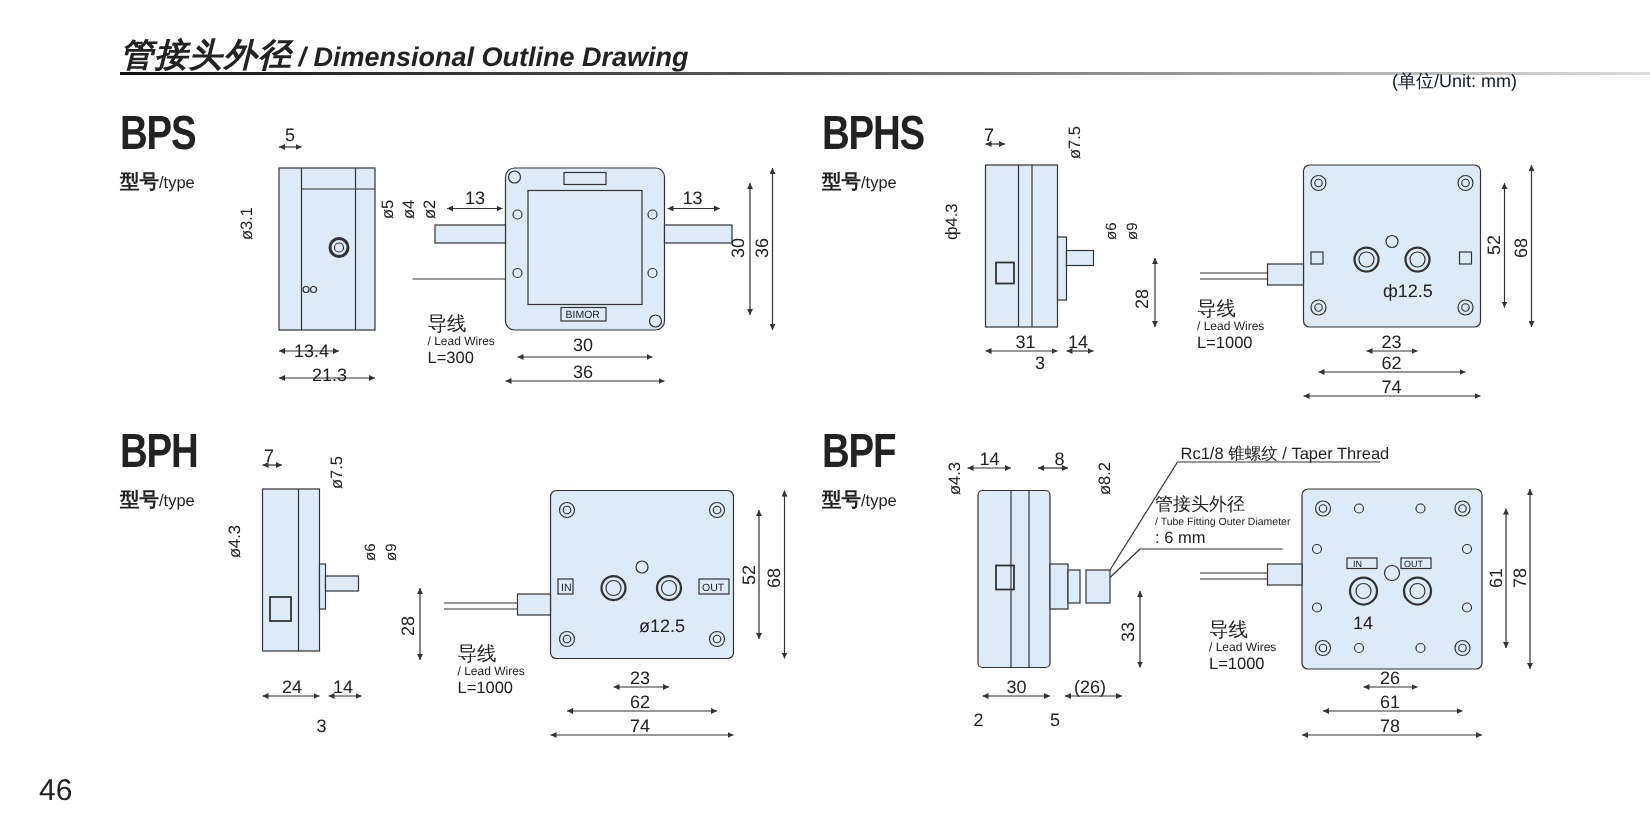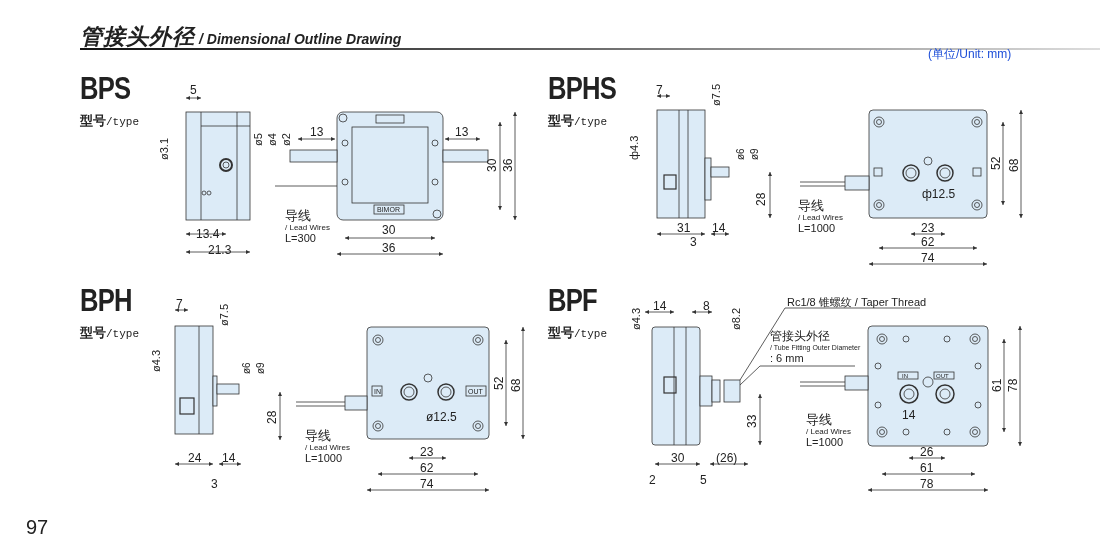--- a/index.html
+++ b/index.html
@@ -1,34 +1,34 @@
 <!DOCTYPE html>
 <html><head>
 <meta charset="utf-8">
 <style>
   html,body{margin:0;padding:0;background:#fff;}
   body{width:1100px;height:556px;position:relative;overflow:hidden;font-family:"Liberation Sans",sans-serif;color:#222;}
   .hdr{position:absolute;left:80px;top:22px;font-size:22px;font-weight:bold;font-style:italic;letter-spacing:1px;}
-  .hdr .en{font-size:14px;letter-spacing:0;margin-left:4px;}
+  .hdr .en{font-size:18px;letter-spacing:0;margin-left:4px;}
   .rule{position:absolute;left:80px;top:48px;width:1020px;height:2px;background:linear-gradient(90deg,#111 0%,#555 40%,#ddd 100%);}
-  .unit{position:absolute;left:928px;top:46px;font-size:12px;color:#1d4ed8;}
+  .unit{position:absolute;left:928px;top:46px;font-size:12px;color:#0f172a;}
   .page{position:absolute;left:26px;top:516px;font-size:20px;}
   .model{position:absolute;font-family:"Liberation Sans",sans-serif;font-weight:bold;font-size:32px;transform:scaleX(0.8);transform-origin:left top;letter-spacing:-1px;}
-  .type{position:absolute;font-size:13px;font-weight:bold;font-family:Liberation Mono, monospace;}
+  .type{position:absolute;font-size:13px;font-weight:bold;}
   .type span{font-weight:normal;font-size:11px;}
   svg{position:absolute;left:0;top:0;}
   svg text{font-family:"Liberation Sans",sans-serif;fill:#222;}
 </style>
 </head>
 <body>
 
 <div class="hdr"><span>管接头外径</span><span class="en">/ Dimensional Outline Drawing</span></div>
 <div class="rule"></div>
 <div class="unit">(单位/Unit: mm)</div>
-<div class="page">97</div>
+<div class="page">46</div>
 
 <div class="model" style="left:80px;top:70px">BPS</div>
 <div class="type" style="left:80px;top:112px"><b>型号</b><span>/type</span></div>
 <div class="model" style="left:548px;top:70px">BPHS</div>
 <div class="type" style="left:548px;top:112px"><b>型号</b><span>/type</span></div>
 <div class="model" style="left:80px;top:282px">BPH</div>
 <div class="type" style="left:80px;top:324px"><b>型号</b><span>/type</span></div>
 <div class="model" style="left:548px;top:282px">BPF</div>
 <div class="type" style="left:548px;top:324px"><b>型号</b><span>/type</span></div>
 

